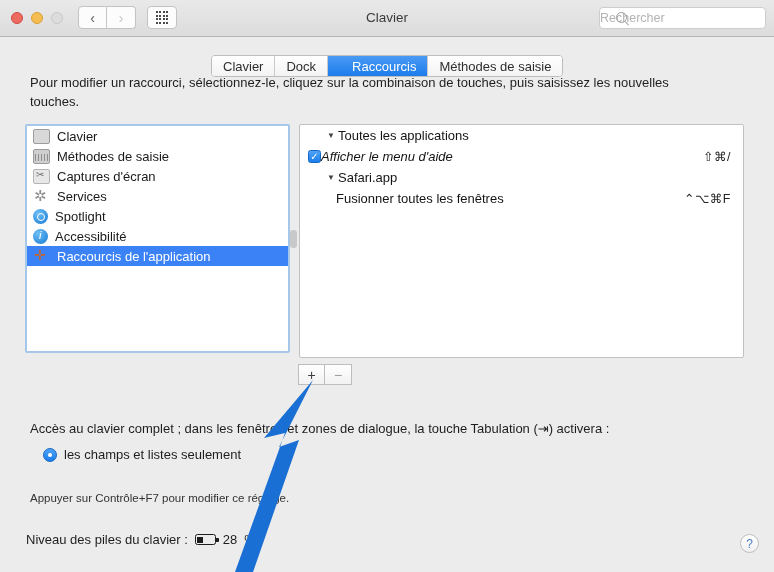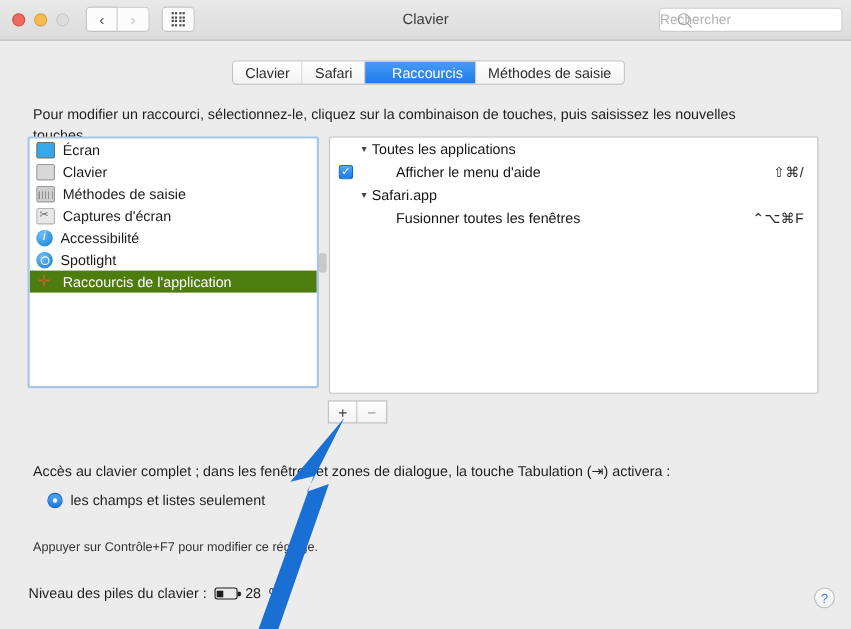--- a/index.html
+++ b/index.html
@@ -87,21 +87,21 @@
   }
   .tab:last-child { border-right: none; }
   .tab.active {
     background: linear-gradient(#4a9af5, #1d7ceb);
     color: #fff;
     padding-left: 24px;
   }
 
   
   .desc {
-    position: absolute; left: 30px; top: 94px; width: 640px;
+    position: absolute; left: 30px; top: 73px; width: 640px;
     font-size: 13px; color: #1e1e1e; line-height: 19px;
   }
 
   
   .panel {
     position: absolute; background: #fff; overflow: hidden;
   }
   .panel-left {
     left: 25px; top: 124px; width: 265px; height: 229px;
     border: 2px solid #a5c7ea; border-radius: 2px;
@@ -109,21 +109,21 @@
   .panel-right {
     left: 299px; top: 124px; width: 445px; height: 234px;
     border: 1px solid #c2c2c2; border-radius: 2px;
   }
 
   .srow {
     display: flex; align-items: center;
     height: 20px; padding-left: 6px; gap: 7px;
     font-size: 13px; color: #1a1a1a;
   }
-  .srow.selected { background: #4d7c0f; color: #fff; }
+  .srow.selected { background: #3b82f6; color: #fff; }
 
   .sicon { width: 17px; height: 15px; position: relative; flex: none; }
 
   
   .ic-launchpad { background: linear-gradient(#6e6e6e 0 40%, #3a3a3a 40% 100%); border: 1px solid #545454; border-radius: 2px; }
   .ic-display   { background: #36a8e8; border: 1.5px solid #6d6d6d; border-radius: 2px; }
   .ic-mission   { background: #2b2b2b; border: 1px solid #555; border-radius: 2px; }
   .ic-mission::before { content:""; position:absolute; left:1px; top:1px; width:6px; height:4px; background:#4fbf52; }
   .ic-mission::after  { content:""; position:absolute; left:8px; top:1px; width:5px; height:4px; background:#e8e8e8; }
   .ic-keyboard  { background: #d8d8d8; border: 1.5px solid #9c9c9c; border-radius: 2px; }
@@ -283,75 +283,75 @@
     <div class="wintitle">Clavier</div>
 
     <div class="searchbox">
       <span class="search-icon"></span>
       <span>Rechercher</span>
     </div>
   </div>
 
   <div class="tabbar">
     <div class="tab">Clavier</div>
-    <div class="tab">Safari</div>
+    <div class="tab">Dock</div>
     <div class="tab active">Raccourcis</div>
     <div class="tab">Méthodes de saisie</div>
   </div>
 
   <div class="desc">Pour modifier un raccourci, sélectionnez-le, cliquez sur la combinaison de touches, puis saisissez les nouvelles touches.</div>
 
   <div class="panel panel-left">
     <div class="srow">
-      <span class="sicon ic-display"></span>
-      <span>Écran</span>
-    </div>
-    <div class="srow">
       <span class="sicon ic-keyboard"></span>
       <span>Clavier</span>
     </div>
     <div class="srow">
       <span class="sicon ic-input"></span>
       <span>Méthodes de saisie</span>
     </div>
     <div class="srow">
       <span class="sicon ic-capture"></span>
       <span>Captures d'écran</span>
     </div>
     <div class="srow">
+      <span class="sicon ic-gear"></span>
+      <span>Services</span>
+    </div>
+    <div class="srow">
+      <span class="sicon ic-spotlight"></span>
+      <span>Spotlight</span>
+    </div>
+    <div class="srow">
       <span class="sicon ic-access"></span>
       <span>Accessibilité</span>
-    </div>
-    <div class="srow">
-      <span class="sicon ic-spotlight"></span>
-      <span>Spotlight</span>
     </div>
     <div class="srow selected">
       <span class="sicon ic-appshort"></span>
       <span>Raccourcis de l'application</span>
     </div>
   </div>
 
   <div class="splitter"></div>
 
   <div class="panel panel-right">
     <div class="trow" style="padding-left:24px;">
       <span class="disc">▼</span>
       <span>Toutes les applications</span>
     </div>
     <div class="trow" style="padding-left:8px;">
       <span class="chk">✓</span>
-      <span style="margin-left:39px;">Afficher le menu d'aide</span>
+      <span style="font-style:italic;">Afficher le menu d'aide</span>
       <span class="keys">⇧⌘/</span>
     </div>
     <div class="trow" style="padding-left:24px;">
       <span class="disc">▼</span>
       <span>Safari.app</span>
     </div>
-    <div class="trow" style="padding-left:60px;">
+    <div class="trow" style="padding-left:36px;">
       <span>Fusionner toutes les fenêtres</span>
       <span class="keys">⌃⌥⌘F</span>
     </div>
   </div>
 
   <div class="pmgroup">
     <div class="pmbtn">+</div>
     <div class="pmbtn minus">−</div>
   </div>
 

